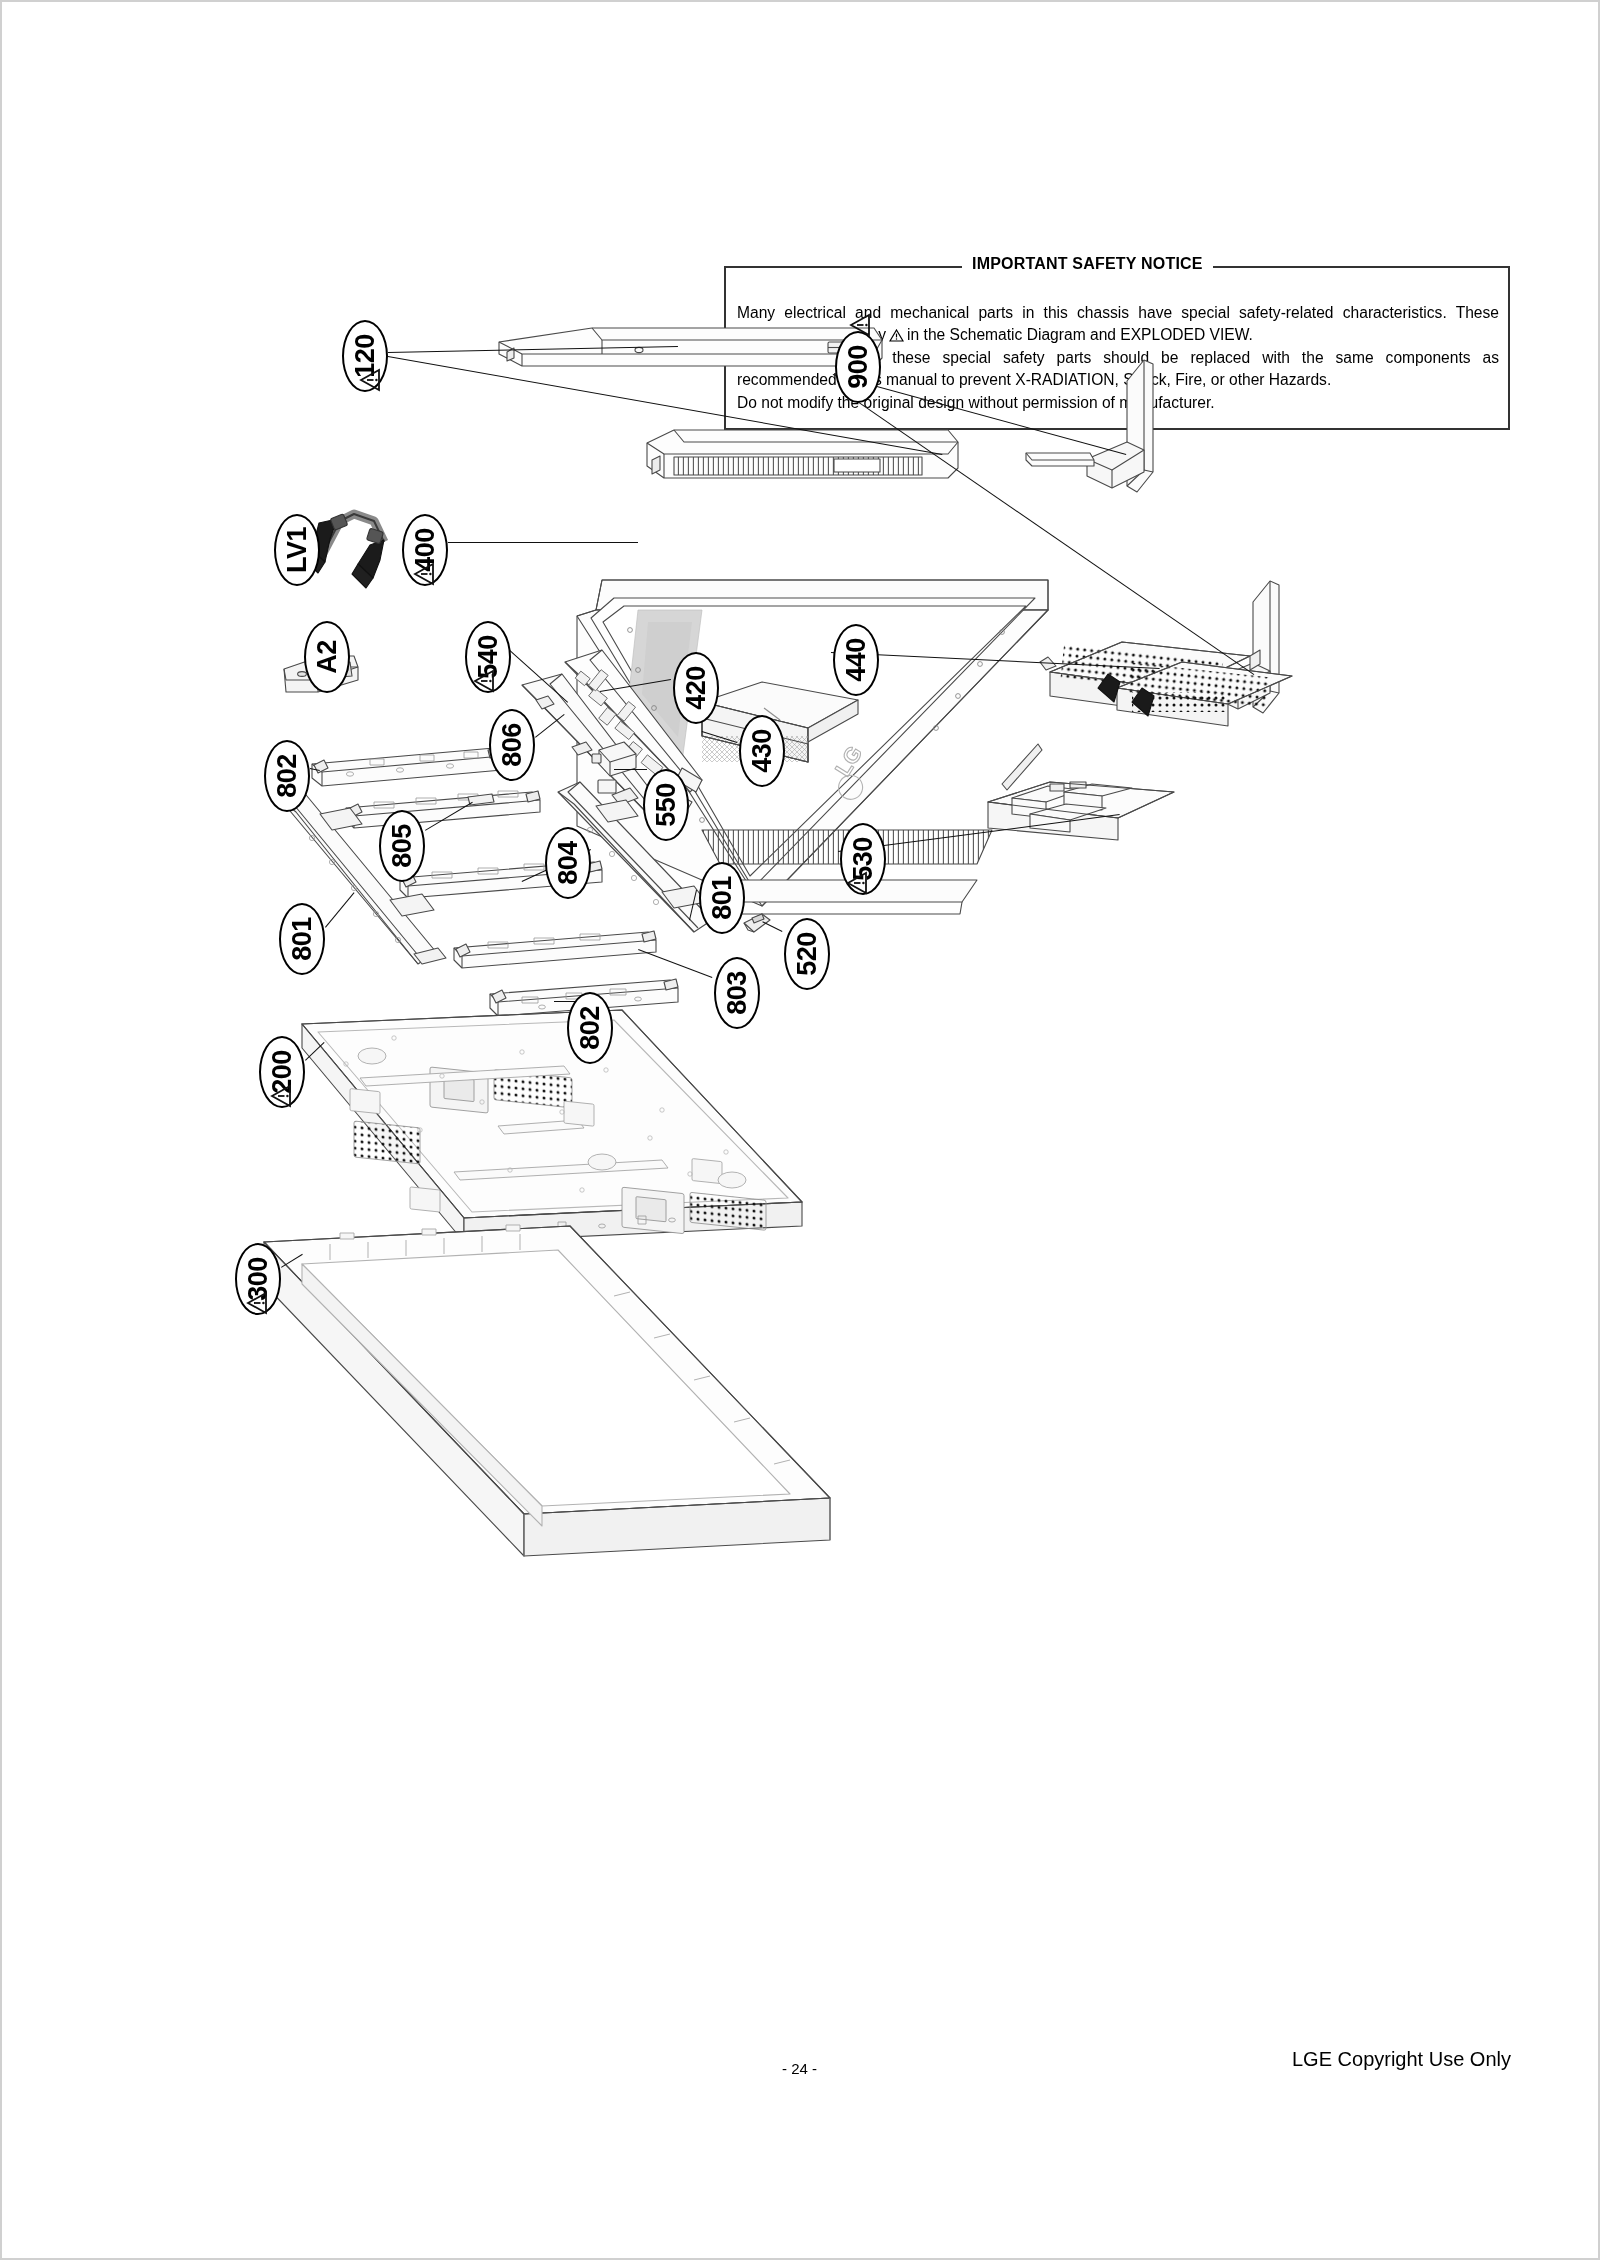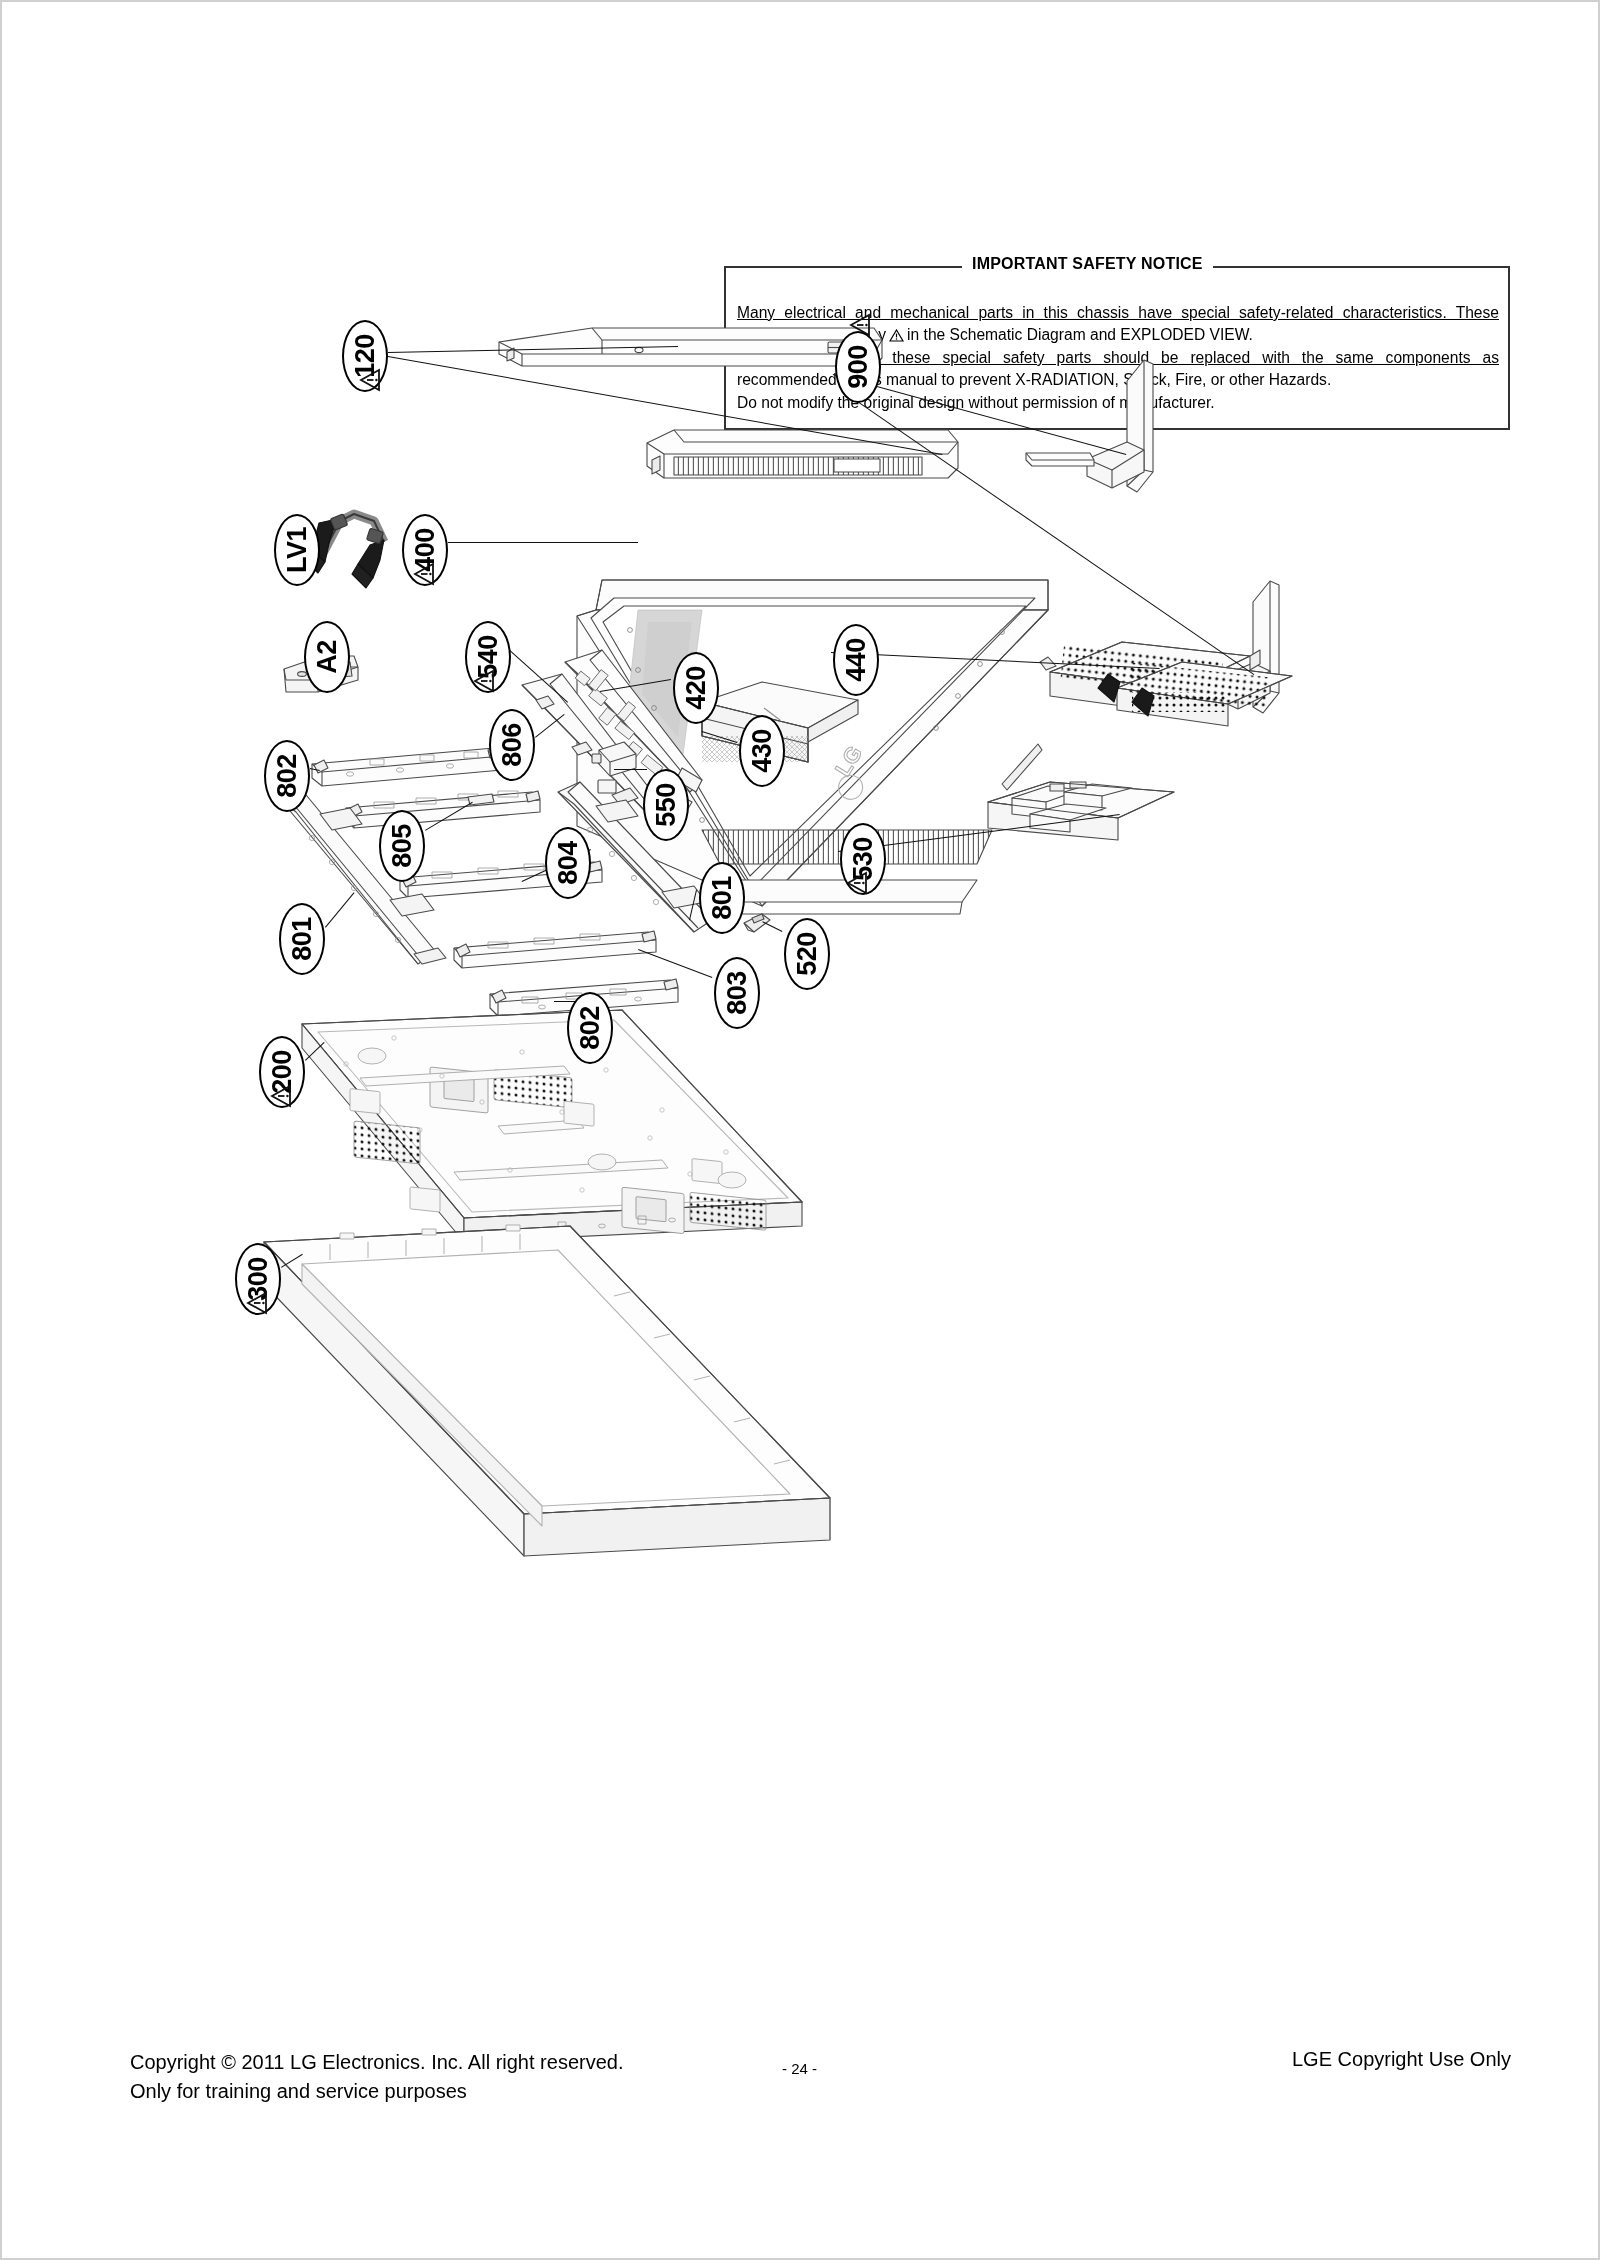--- a/index.html
+++ b/index.html
@@ -48,21 +48,21 @@
     white-space:nowrap;
   }
   #notice-body{
     position:absolute;
     left:735px;top:300px;
     width:762px;
     font-size:15.6px;
     line-height:22.4px;
   }
   #notice-body p{margin:0;}
-  .jst{text-align:justify;text-align-last:justify;text-decoration:underline;}
+  .jst{text-align:justify;text-align-last:justify;}
   .tri-inline{
     display:inline-block;
     width:15px;height:13px;
     vertical-align:-2px;
     margin:0 3px;
   }
 
   
   .callout{
     position:absolute;
@@ -686,21 +686,17 @@
       <div class="leader" style="left: 695px; top: 888px; width: 30.8058px; transform: rotate(103.134deg);"></div>
       <div class="leader" style="left: 780px; top: 930px; width: 22.3607px; transform: rotate(-153.435deg);"></div>
       <div class="leader" style="left: 323px; top: 925px; width: 45.4533px; transform: rotate(-50.3558deg);"></div>
       <div class="leader" style="left: 710px; top: 976px; width: 79.1202px; transform: rotate(-159.274deg);"></div>
       <div class="leader" style="left: 588px; top: 1000px; width: 36px; transform: rotate(180deg);"></div>
       <div class="leader" style="left: 303px; top: 1058px; width: 26.1725px; transform: rotate(-43.4518deg);"></div>
       <div class="leader" style="left: 279px; top: 1265px; width: 24.6982px; transform: rotate(-31.7595deg);"></div>
     </div>
 
   <div id="footer">
-    <div id="fl">
-      <div>Copyright  © 2011 LG Electronics. Inc. All right reserved.</div>
-      <div>Only for training and service purposes</div>
-    </div>
     <div id="fc">- 24 -</div>
     <div id="fr">LGE Copyright Use Only</div>
   </div>
 
 </div>
 
 </body></html>

